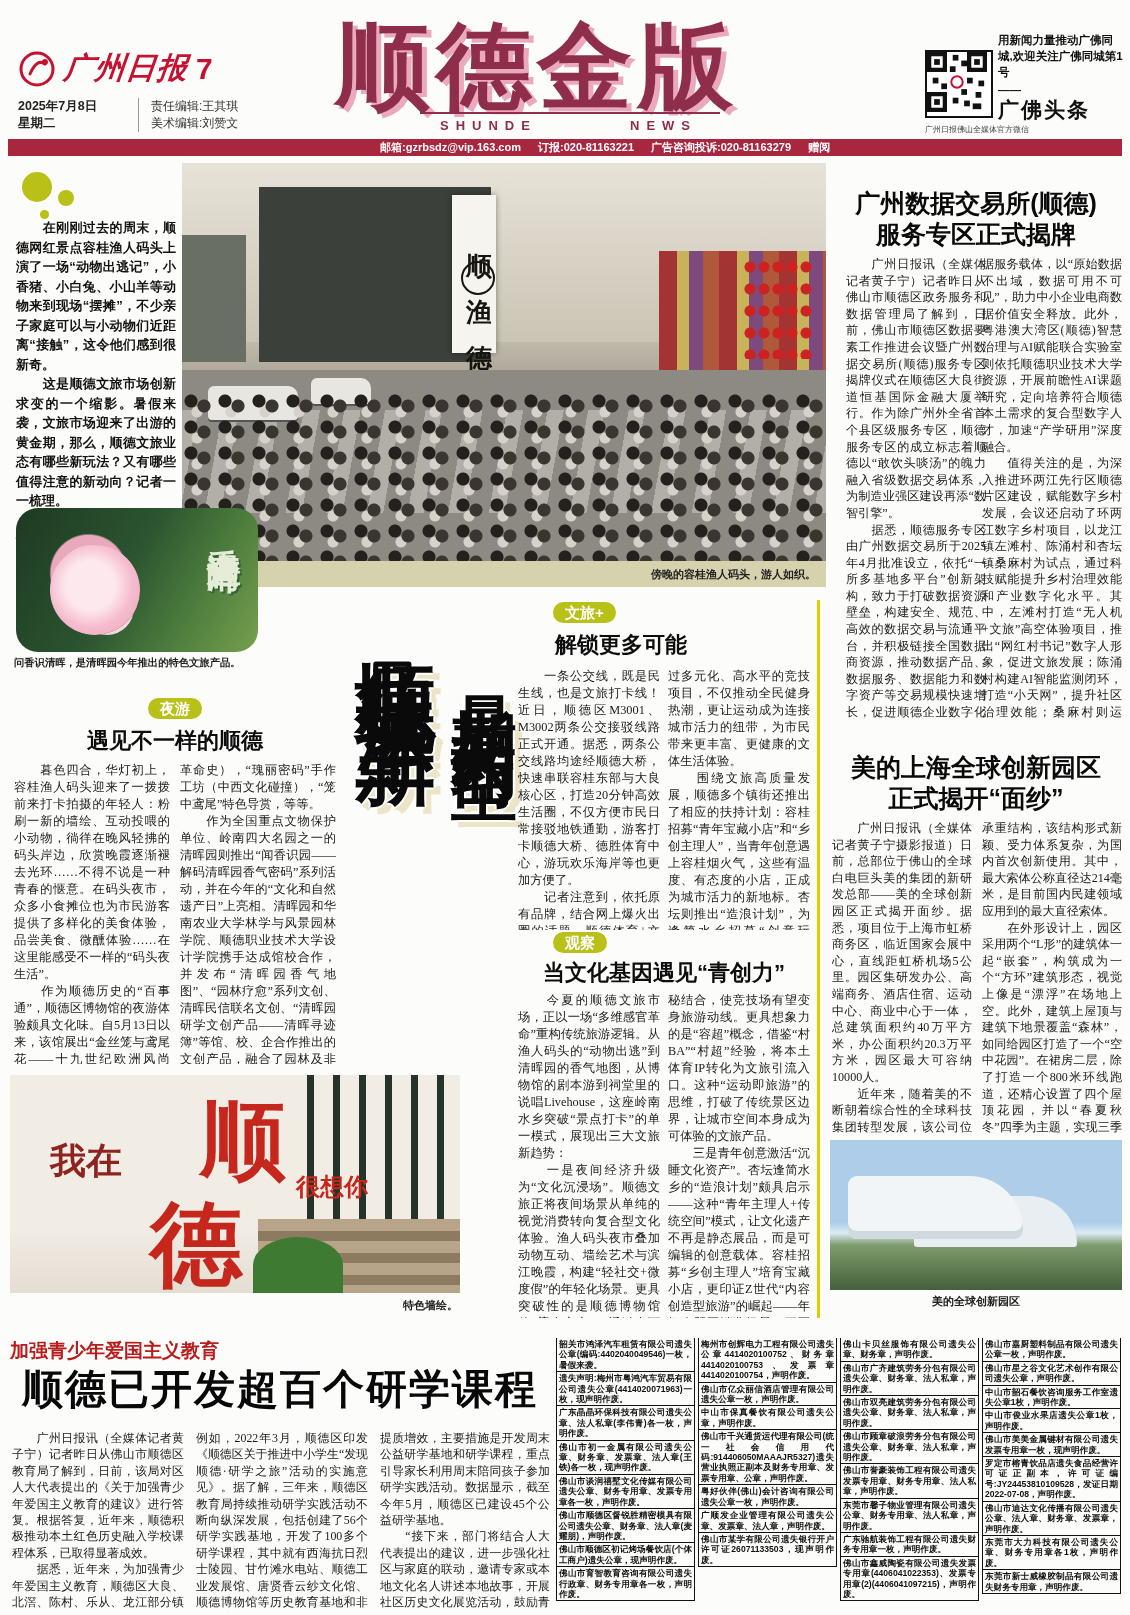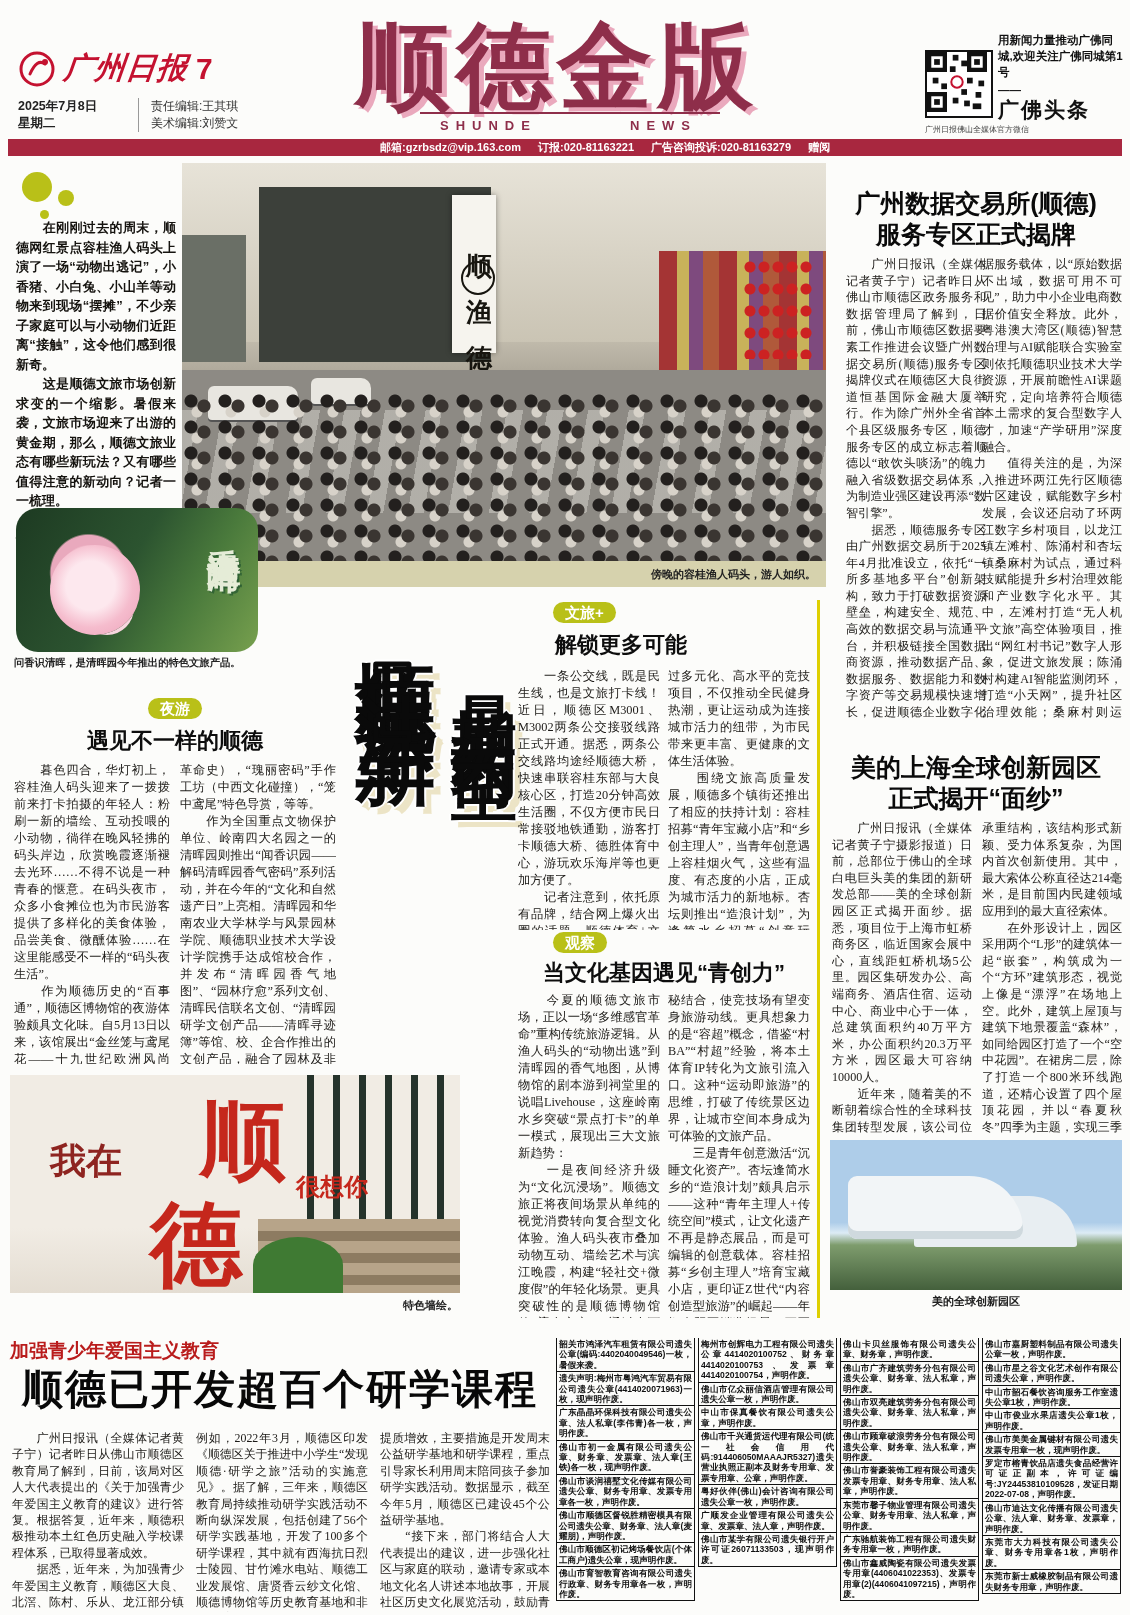--- a/index.html
+++ b/index.html
@@ -108,21 +108,21 @@
   </div>
   <div class="abs dateblk" style="left:18px;top:98px;">
     <div>2025年7月8日</div>
     <div>星期二</div>
   </div>
   <div class="abs editors" style="left:106px;top:98px;margin-left:32px;">
     <div>责任编辑:王其琪</div>
     <div>美术编辑:刘赞文</div>
   </div>
 
-  <div class="abs masthead-title" style="left:335px;top:4px;margin-left:20px;">顺德金版</div>
+  <div class="abs masthead-title" style="left:335px;top:4px;">顺德金版</div>
   <div class="abs mast-rule" style="left:420px;top:112px;width:300px;"></div>
   <div class="abs mast-sub" style="left:440px;top:118px;">SHUNDE</div>
   <div class="abs mast-sub" style="left:630px;top:118px;">NEWS</div>
 
   <div class="abs qr" style="left:925px;top:50px;width:64px;height:64px;">
     <svg width="60" height="60" viewBox="0 0 21 21">
       <rect x="0" y="0" width="7" height="7" fill="#111"></rect>
         <rect x="1.5" y="1.5" width="4" height="4" fill="#fff"></rect>
         <rect x="2.5" y="2.5" width="2" height="2" fill="#111"></rect>
       <rect x="14" y="0" width="7" height="7" fill="#111"></rect>

